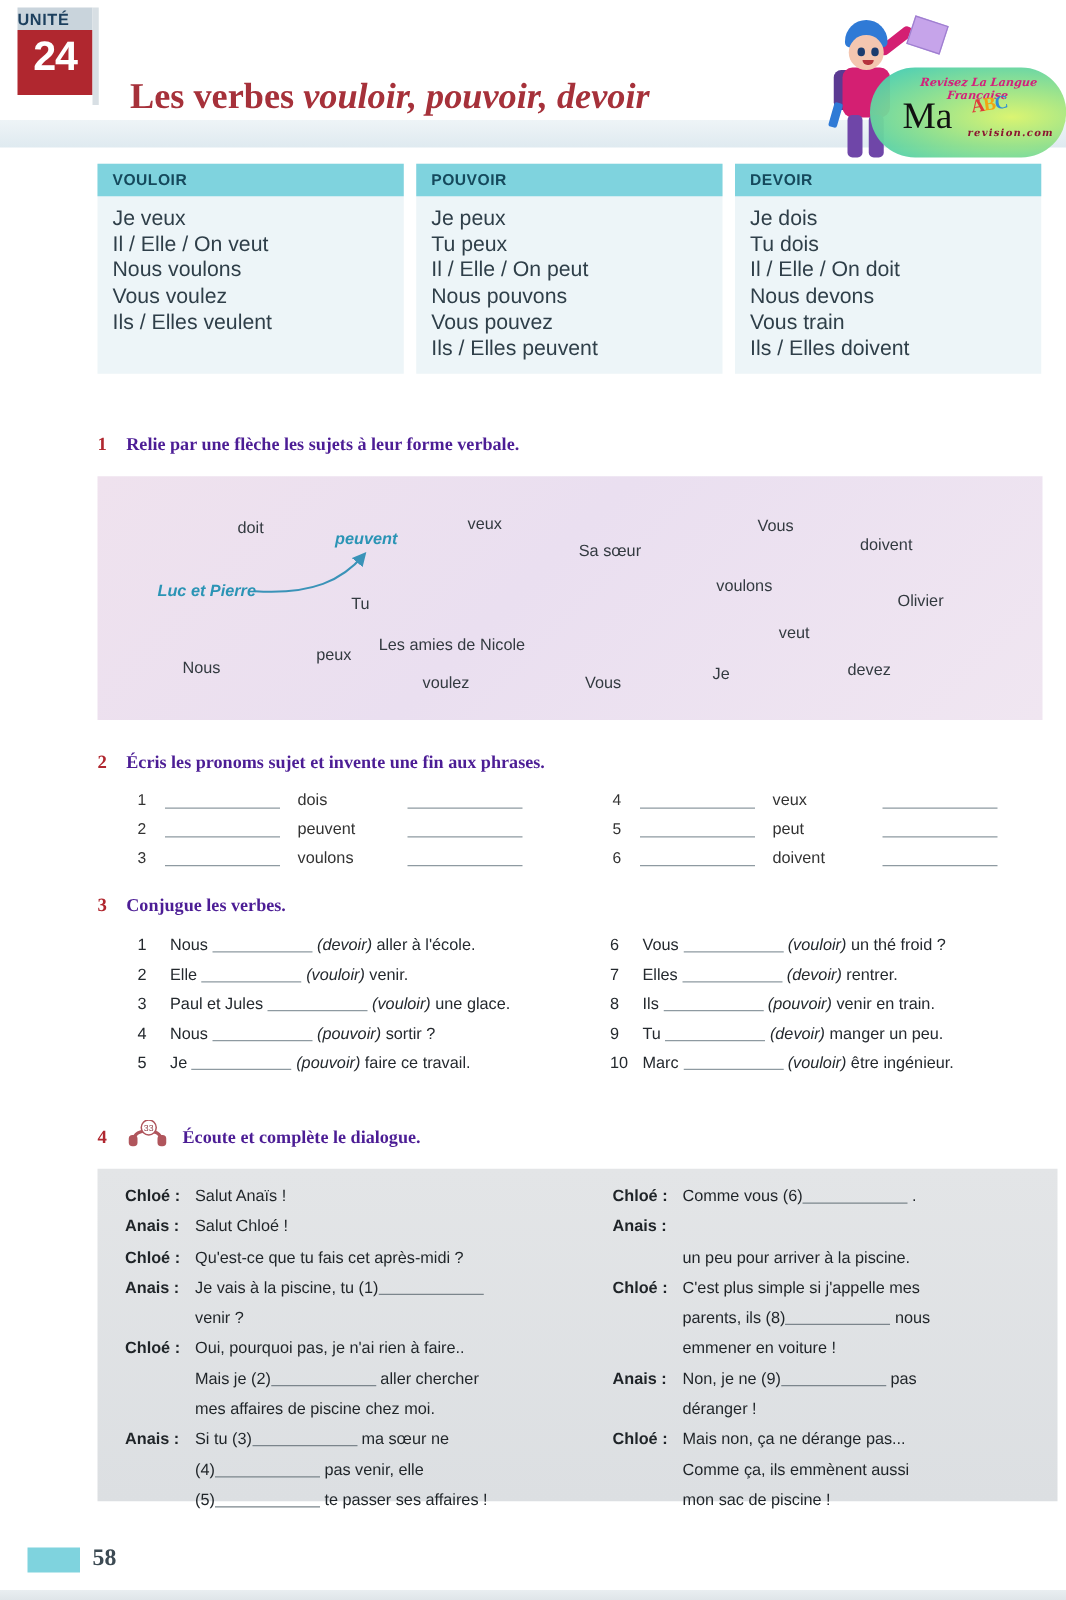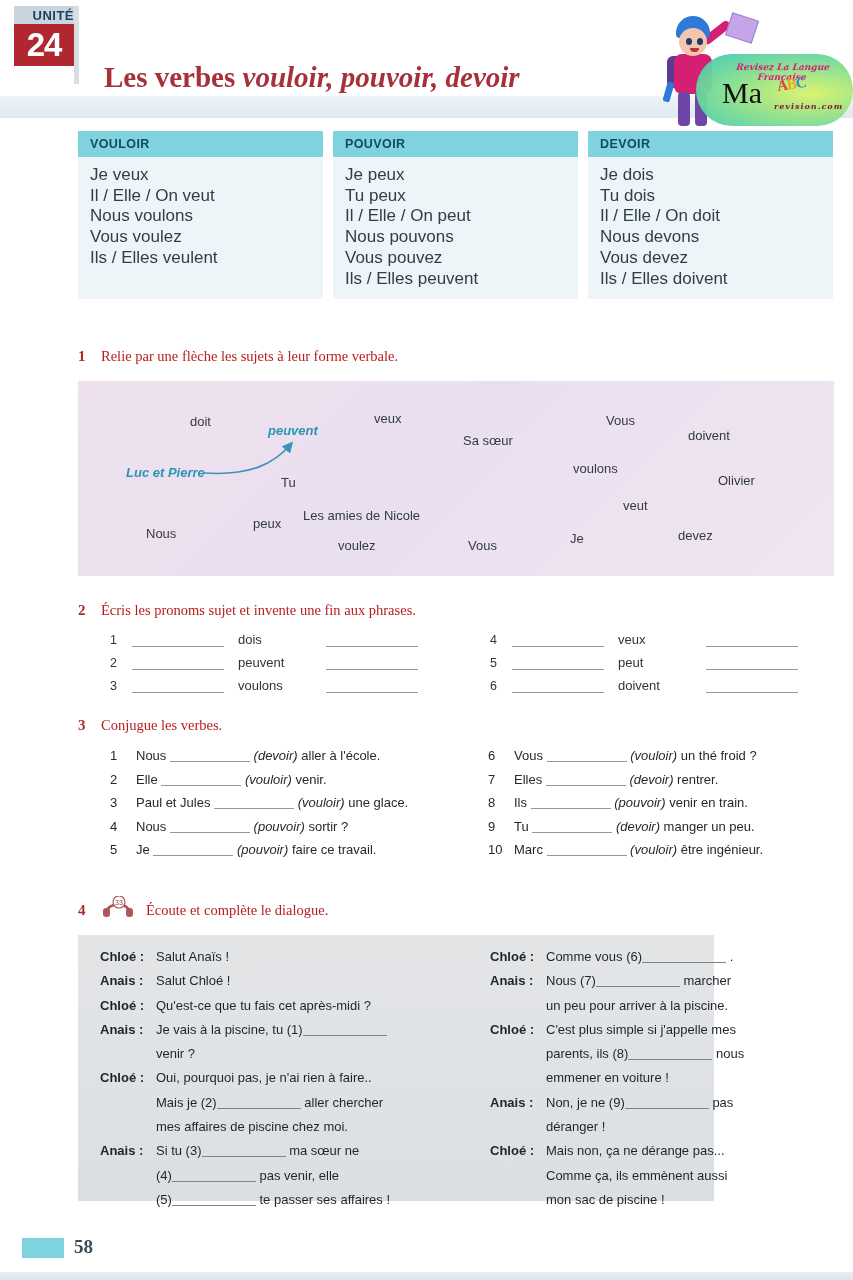--- a/index.html
+++ b/index.html
@@ -10,25 +10,25 @@
     position:relative;
     overflow:hidden;
     color:#2b2b2b;
   }
   .page{position:absolute;inset:0;}
 
   
   .unit-badge{position:absolute;left:14px;top:6px;width:60px;}
   .unit-word{
     background:#c9d4dc;color:#1c3f5e;font-weight:bold;font-size:13px;
-    letter-spacing:.5px;text-align:right;padding:2px 0 1px 0;line-height:15px;
+    letter-spacing:.5px;text-align:left;padding:2px 0 1px 0;line-height:15px;
   }
   .unit-num{
     background:#b0272f;color:#ffffff;font-weight:bold;font-size:33px;
-    text-align:center;line-height:42px;height:42px;font-family:"Liberation Sans",sans-serif;
+    text-align:center;line-height:42px;height:52px;font-family:"Liberation Sans",sans-serif;
     letter-spacing:-1px;
   }
   .unit-rule{position:absolute;left:74px;top:6px;width:5px;height:78px;background:#d8dfe4;}
   .page-title{
     position:absolute;left:104px;top:42px;
     font-family:"Liberation Serif", serif;
     font-size:29px;font-weight:bold;color:#a6313a;white-space:nowrap;
   }
   .page-title i{font-style:italic;}
 
@@ -75,21 +75,21 @@
   .tables{position:absolute;left:78px;top:131px;width:756px;display:flex;gap:10px;}
   .vtab{width:245px;background:#edf5f8;}
   .vtab-head{background:#7fd3de;color:#15495c;font-weight:bold;font-size:12.5px;
     padding:6px 10px 6px 12px;letter-spacing:.4px;}
   .vtab-body{padding:8px 10px 10px 12px;}
   .vtab-body div{font-size:17px;line-height:20.7px;color:#2f3f49;}
 
   
   .ex-head{position:absolute;display:flex;align-items:flex-start;gap:10px;}
   .ex-num{color:#b0272f;font-weight:bold;font-size:15px;font-family:"Liberation Serif",serif;line-height:16px;width:13px;}
-  .ex-text{font-family:"Liberation Serif",serif;font-weight:normal;font-size:14.5px;color:#b91c1c;line-height:16px;}
+  .ex-text{font-family:"Liberation Serif",serif;font-weight:bold;font-size:14.5px;color:#4c1d95;line-height:16px;}
 
   
   .cloud{position:absolute;left:78px;top:381px;width:756px;height:195px;
     background:linear-gradient(135deg,#efe2ee 0%,#eadff0 45%,#f0e6f1 100%);}
   .cw{position:absolute;font-size:13px;color:#333a40;white-space:nowrap;}
   .cw.hl{color:#2b94b5;font-style:italic;font-weight:bold;}
   .cloud svg{position:absolute;left:0;top:0;width:756px;height:195px;}
 
   
   .ex2rows{position:absolute;font-size:13px;color:#333;}
@@ -102,21 +102,21 @@
   .ex3rows{position:absolute;font-size:13px;color:#24292e;line-height:23.5px;}
   .ex3row{display:flex;}
   .ex3row .idx{width:26px;flex:none;}
   .ex3row .txt{flex:1;}
   .ex3row i{font-style:italic;}
   .ibl{display:inline-block;border-bottom:1.4px solid #8e9aa1;height:13px;vertical-align:-2px;}
 
   
   .hp{position:absolute;left:101px;top:896px;width:40px;height:22px;}
   .hp svg{display:block;}
-  .dialogue{position:absolute;left:78px;top:935px;width:636px;height:266px;
+  .dialogue{position:absolute;left:78px;top:935px;width:768px;height:266px;
     background:linear-gradient(to bottom,#e3e5e7,#dcdfe2);}
   .dial-col{position:absolute;top:10px;font-size:13px;color:#1f2428;line-height:24.3px;}
   .dline{display:flex;}
   .spk{width:56px;flex:none;font-weight:bold;}
   .utt{flex:1;}
   .dbl{display:inline-block;border-bottom:1.4px solid #7b858c;height:13px;vertical-align:-2px;}
 
   
   .foot-chip{position:absolute;left:22px;top:1238px;width:42px;height:20px;background:#7fd3de;}
   .foot-num{position:absolute;left:74px;top:1236px;font-family:"Liberation Serif",serif;
@@ -183,21 +183,21 @@
         <div>Ils / Elles peuvent</div>
       </div>
     </div>
     <div class="vtab">
       <div class="vtab-head">DEVOIR</div>
       <div class="vtab-body">
         <div>Je dois</div>
         <div>Tu dois</div>
         <div>Il / Elle / On doit</div>
         <div>Nous devons</div>
-        <div>Vous devez</div>
+        <div>Vous train</div>
         <div>Ils / Elles doivent</div>
       </div>
     </div>
   </div>
 
   <div class="ex-head" style="left:78px;top:348px;">
     <div class="ex-num">1</div>
     <div class="ex-text">Relie par une flèche les sujets à leur forme verbale.</div>
   </div>
 
@@ -385,21 +385,20 @@
           <span class="utt"><span>(5)</span><span class="dbl" style="width: 84px;"></span><span> te passer ses affaires !</span></span>
         </div>
       </div>
     <div class="dial-col" id="dialRight" style="left:412px;width:344px;">
         <div class="dline">
           <span class="spk">Chloé :</span>
           <span class="utt"><span>Comme vous (6)</span><span class="dbl" style="width: 84px;"></span><span> .</span></span>
         </div>
         <div class="dline">
           <span class="spk">Anais :</span>
-          <span class="utt"><span>Nous (7)</span><span class="dbl" style="width: 84px;"></span><span> marcher</span></span>
         </div>
         <div class="dline">
           <span class="spk"></span>
           <span class="utt"><span>un peu pour arriver à la piscine.</span></span>
         </div>
         <div class="dline">
           <span class="spk">Chloé :</span>
           <span class="utt"><span>C'est plus simple si j'appelle mes</span></span>
         </div>
         <div class="dline">

